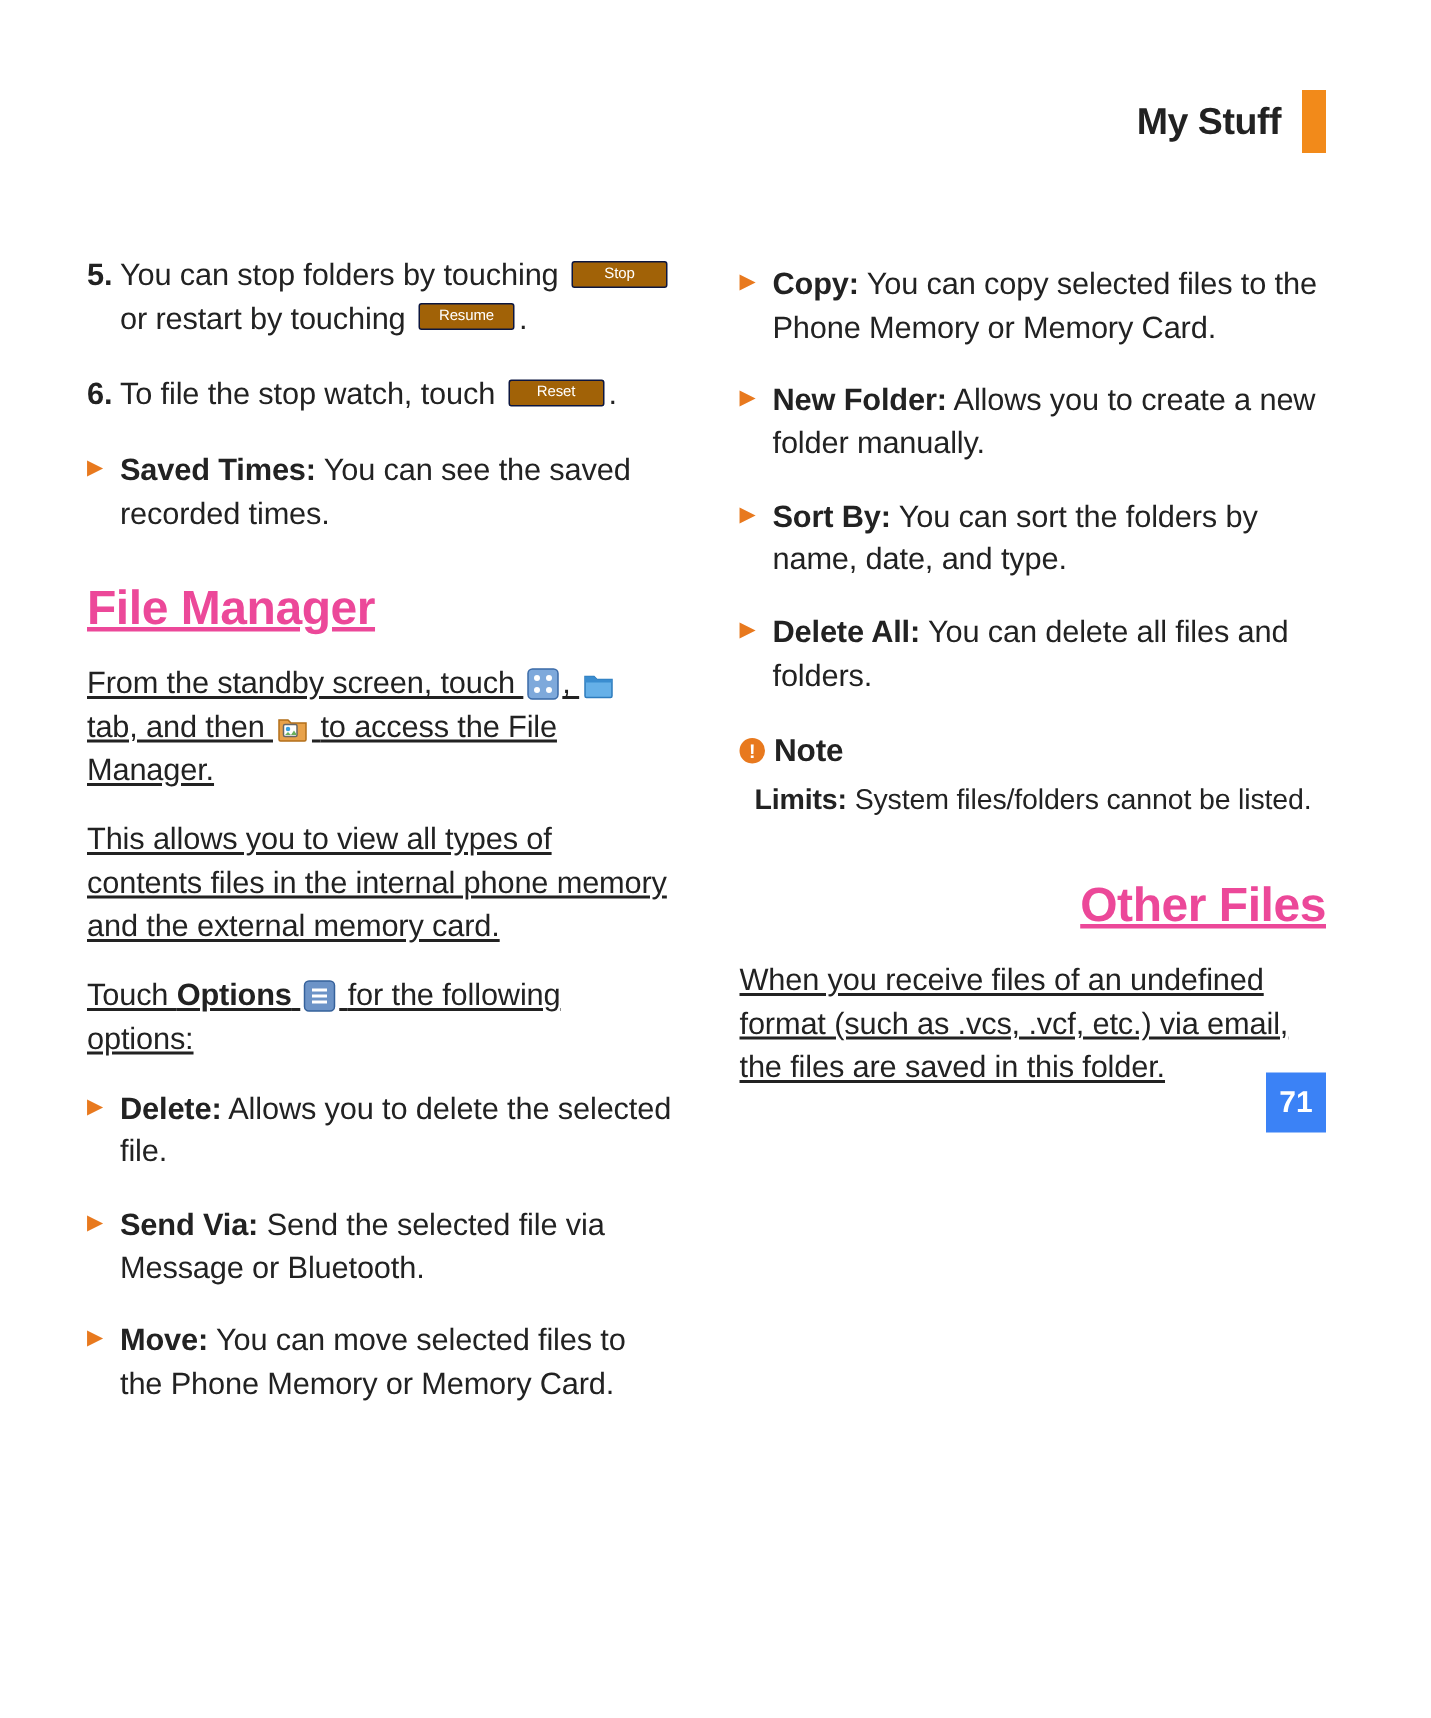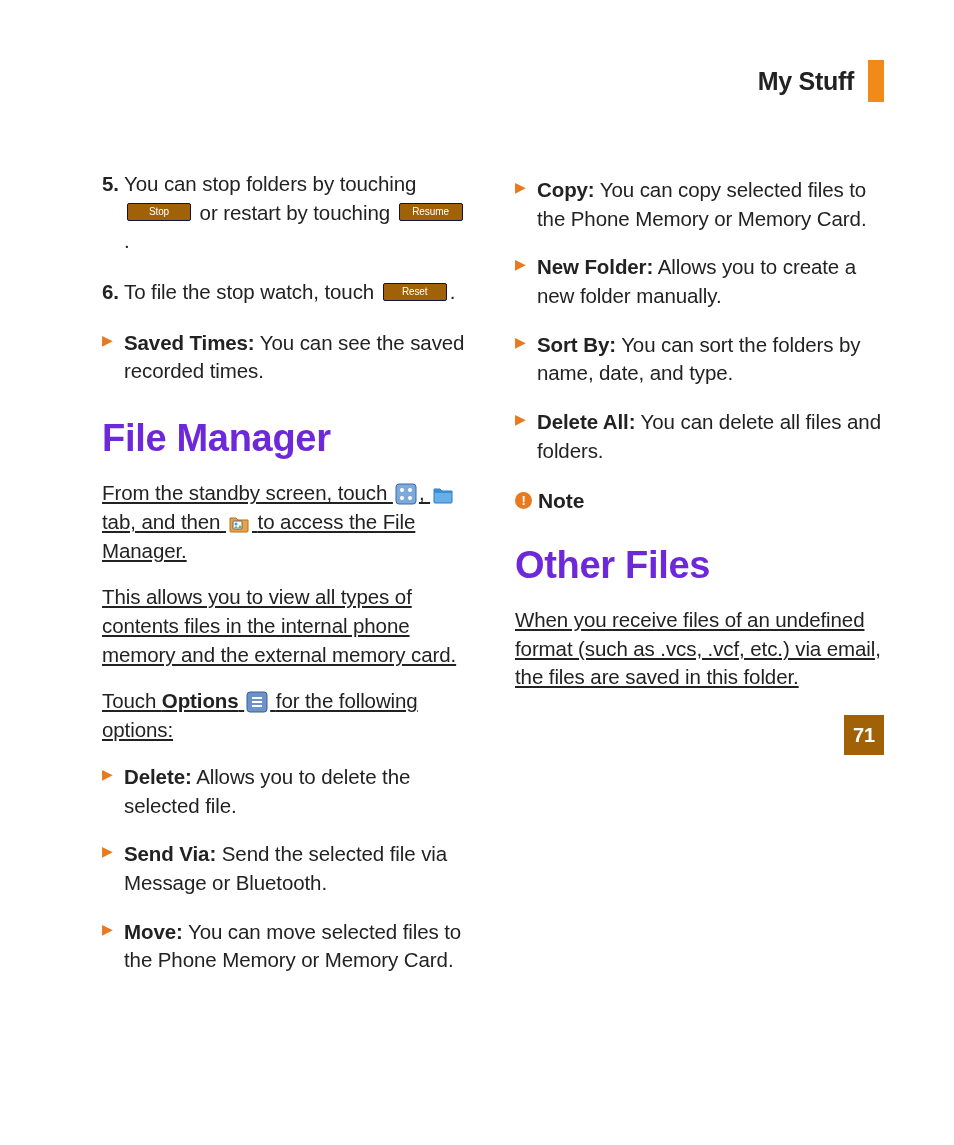--- a/index.html
+++ b/index.html
@@ -1,38 +1,38 @@
 <!DOCTYPE html>
 <html><head>
 <meta charset="utf-8">
 <style>
   * { box-sizing: border-box; margin: 0; padding: 0; }
   html, body { width: 954px; height: 1145px; background: #fff; font-family: "Helvetica Neue", Helvetica, Arial, sans-serif; color: #222; }
-  .page { position: relative; width: 954px; height: 805px; padding: 60px 70px 60px 102px; }
+  .page { position: relative; width: 954px; height: 805px; padding: 60px 70px 60px 58px; }
   .header { position: absolute; top: 60px; right: 70px; display: flex; align-items: center; gap: 14px; }
   .header .title { font-weight: 700; font-size: 25px; letter-spacing: -0.3px; }
   .header .bar { width: 16px; height: 42px; background: #f28a1a; }
   .cols { display: flex; gap: 44px; margin-top: 110px; }
   .col { flex: 1 1 0; font-size: 20.5px; line-height: 1.4; font-weight: 300; letter-spacing: -0.1px; }
   .col strong { font-weight: 700; }
-  h2.section { color: #6d28d9; font-weight: 700; font-size: 38px; letter-spacing: -0.3px; margin: 26px 0 14px; font-stretch: condensed; }
+  h2.section { color: #ec4899; font-weight: 700; font-size: 32px; letter-spacing: -0.3px; margin: 26px 0 14px; font-stretch: condensed; text-decoration: underline; }
   p { margin: 0 0 18px; text-decoration: underline; }
   ol.steps { list-style: none; margin: 0 0 4px; }
   ol.steps li { margin-bottom: 22px; padding-left: 22px; position: relative; }
   ol.steps li .num { position: absolute; left: 0; top: 0; font-weight: 700; }
   ul.tri { list-style: none; margin: 0 0 8px; }
   ul.tri li { position: relative; padding-left: 22px; margin-bottom: 20px; }
   ul.tri li::before { content: "▶"; color: #e8791e; position: absolute; left: 0; top: 2px; font-size: 14px; }
   .btn { display: inline-flex; align-items: center; justify-content: center; vertical-align: middle; background: #a16207; color: #fff; border: 1px solid #0c1640; border-radius: 2px; font-size: 10px; font-weight: 400; padding: 3px 0; width: 64px; height: 18px; line-height: 1; margin: 0 3px; position: relative; top: -2px; font-family: Arial, sans-serif; }
   .icon-inline { display: inline-flex; align-items: center; justify-content: center; vertical-align: middle; width: 22px; height: 22px; margin: 0 2px; position: relative; top: -1px; }
   .note { margin-top: 6px; }
   .note .note-head { display: flex; align-items: center; gap: 6px; font-weight: 700; font-size: 21px; margin-bottom: 6px; }
   .note .note-head .circle { width: 17px; height: 17px; border-radius: 50%; background: #e8791e; color: #fff; display: inline-flex; align-items: center; justify-content: center; font-size: 13px; font-weight: 900; line-height: 1; }
   .note .note-body { padding-left: 10px; font-size: 19px; }
-  .page-num { position: absolute; right: 70px; bottom: 50px; width: 40px; height: 40px; background: #a16207; color: #fff; display: flex; align-items: center; justify-content: center; font-weight: 700; font-size: 20px; }
+  .page-num { position: absolute; right: 70px; bottom: 50px; width: 40px; height: 40px; background: #3b82f6; color: #fff; display: flex; align-items: center; justify-content: center; font-weight: 700; font-size: 20px; }
 </style>
 </head>
 <body>
 
 <svg width="0" height="0" style="position:absolute">
   <defs>
     <g id="apps-icon">
       <rect x="1" y="1" width="20" height="20" rx="3" fill="#7ea9db" stroke="#3a6aa7"></rect>
       <circle cx="7" cy="7" r="2" fill="#fff"></circle>
       <circle cx="15" cy="7" r="2" fill="#fff"></circle>
@@ -147,23 +147,26 @@
         <li><strong>New Folder:</strong><span> Allows you to create a new folder manually.</span></li>
         <li><strong>Sort By:</strong><span> You can sort the folders by name, date, and type.</span></li>
         <li><strong>Delete All:</strong><span> You can delete all files and folders.</span></li>
       </ul>
 
       <div class="note">
         <div class="note-head">
           <span class="circle">!</span>
           <span>Note</span>
         </div>
+        <div class="note-body">
+          <strong>Limits:</strong><span> System files/folders cannot be listed.</span>
+        </div>
       </div>
 
-      <h2 class="section" style="margin-top:24px;">Other Files</h2>
+      <h2 class="section" style="margin-top:34px;text-align:right;">Other Files</h2>
 
       <p>When you receive files of an undefined format (such as .vcs, .vcf, etc.) via email, the files are saved in this folder.</p>
 
 
     </div>
   </div>
 
   <div class="page-num">71</div>
 
 </div>

